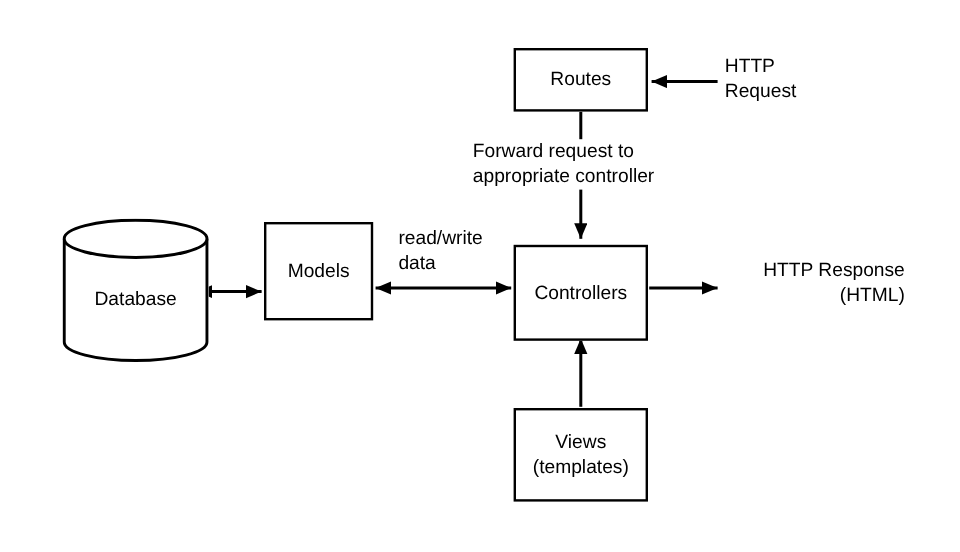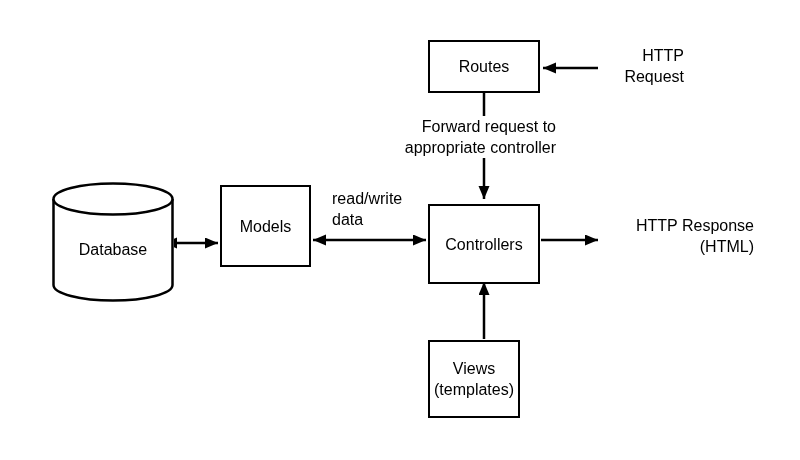--- a/index.html
+++ b/index.html
@@ -33,38 +33,38 @@
     font-size: 16px;
     line-height: 21px;
     background: #ffffff;
   }
   .node.box {
     border: 2.5px solid #000000;
   }
   .node-routes      { left: 428px; top: 40px;  width: 112px; height: 53px; }
   .node-models      { left: 220px; top: 185px; width: 91px;  height: 82px; }
   .node-controllers { left: 428px; top: 204px; width: 112px; height: 80px; }
-  .node-views       { left: 428px; top: 340px; width: 92px; height: 78px; padding: 0 2px; }
+  .node-views       { left: 428px; top: 340px; width: 112px; height: 78px; padding: 0 2px; }
   .node-database    { left: 52px;  top: 182px; width: 122px; height: 120px; }
   .node-database .cyl-svg {
     position: absolute;
     left: 0; top: 0;
   }
   .node-database .node-label {
     position: relative;
     padding-top: 14px;
   }
   .edge-label {
     position: absolute;
     font-size: 16px;
     line-height: 21px;
     background: #ffffff;
   }
-  .label-http-request { left: 604px; top: 45px;  width: 80px;  text-align: right; }
-  .label-forward      { left: 374px; top: 116px; width: 182px; text-align: right; }
+  .label-http-request { left: 604px; top: 45px;  width: 80px;  text-align: left; }
+  .label-forward      { left: 394px; top: 116px; width: 182px; text-align: left; }
   .label-read-write   { left: 332px; top: 188px; width: 94px;  }
   .label-http-response{ left: 604px; top: 215px; width: 150px; text-align: right; }
 </style>
 </head>
 <body>
 
 <div class="canvas">
 
   <svg class="arrow-layer" width="800" height="460" viewBox="0 0 800 460" fill="none" stroke="#000000" stroke-width="2.5">
     <defs>

